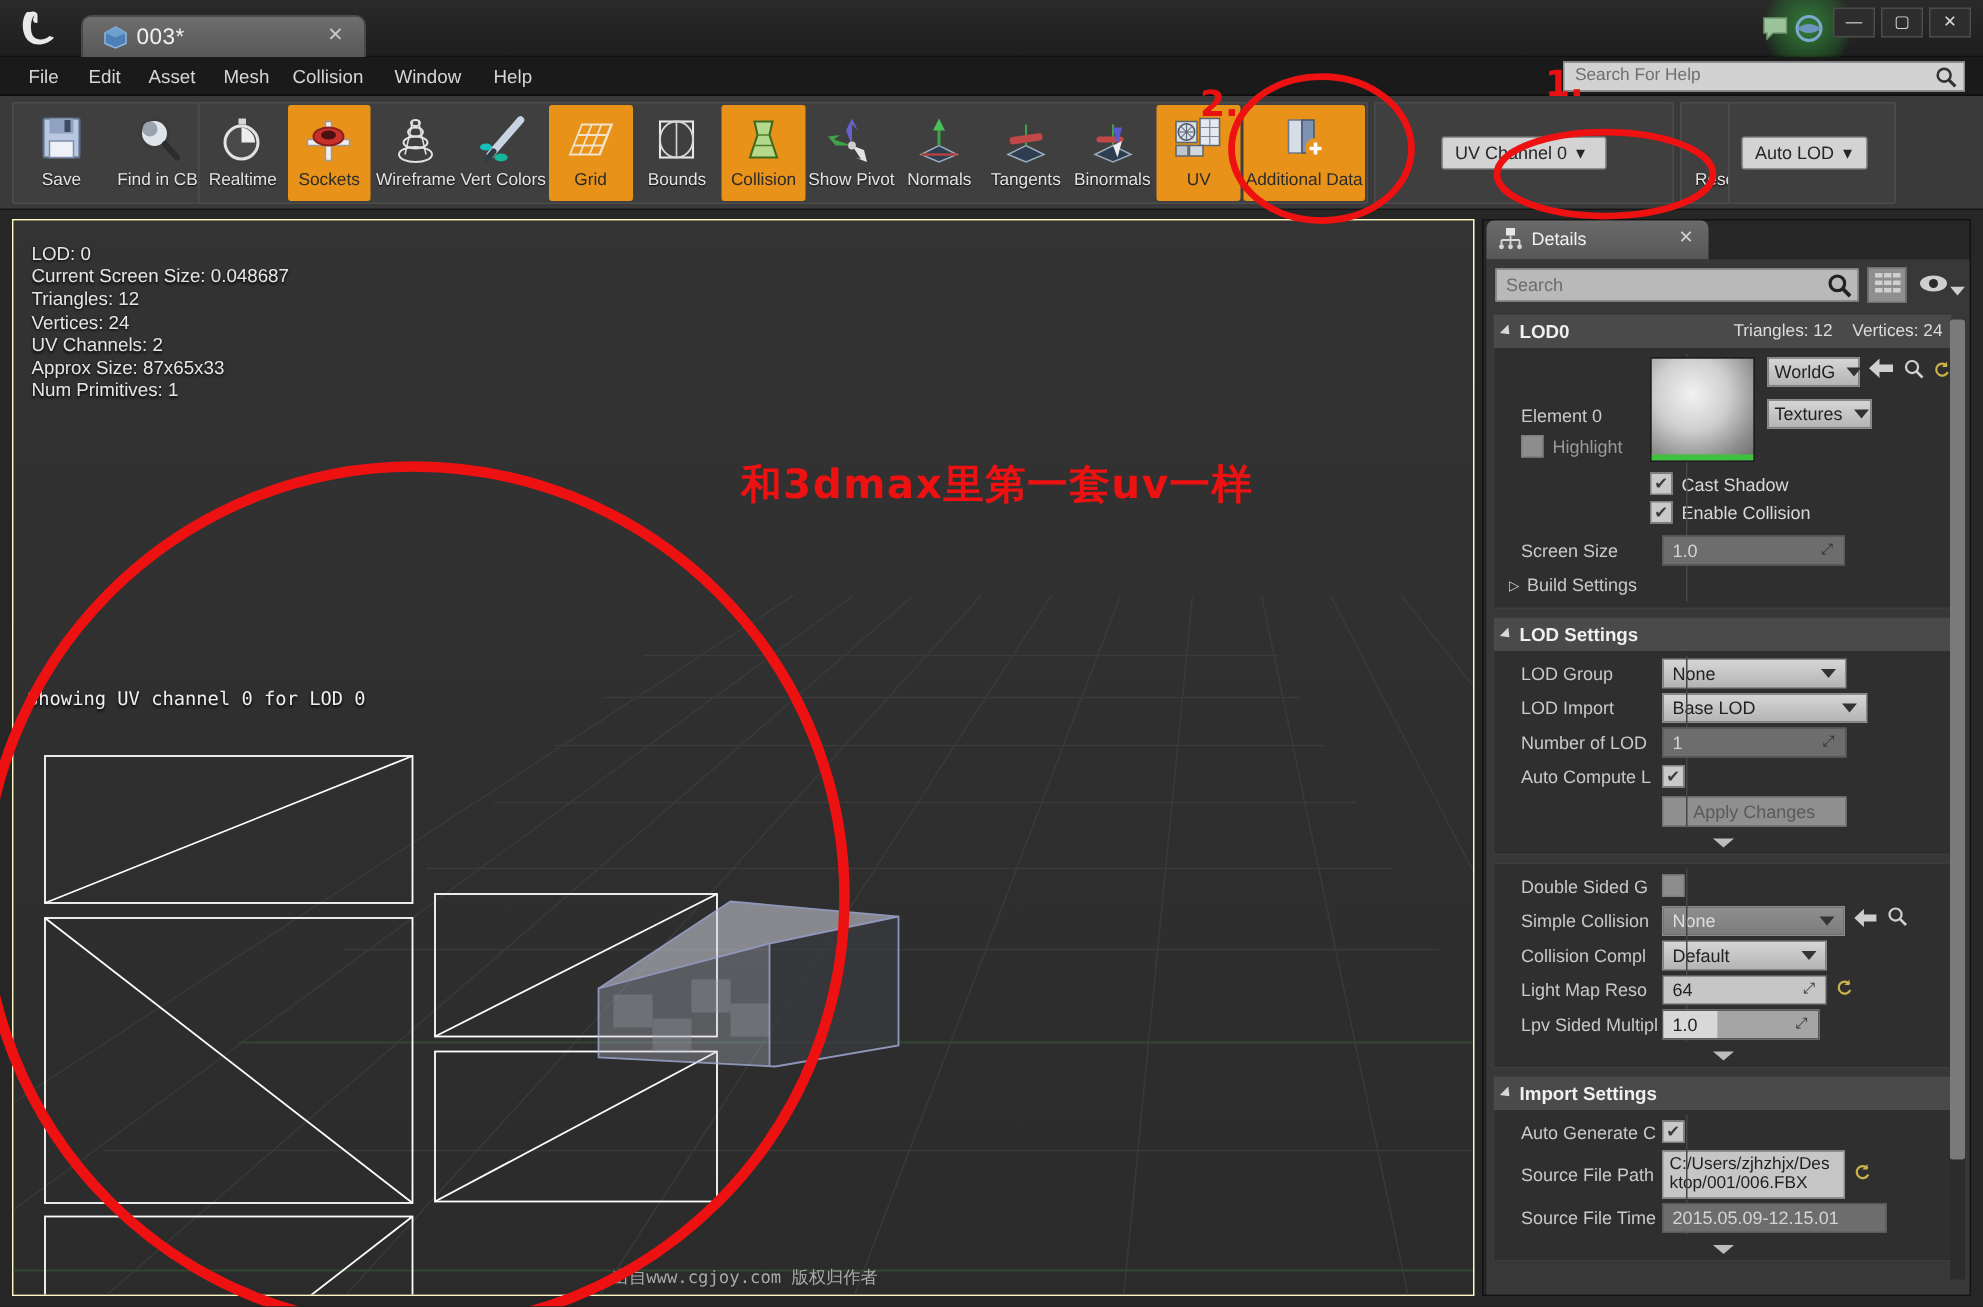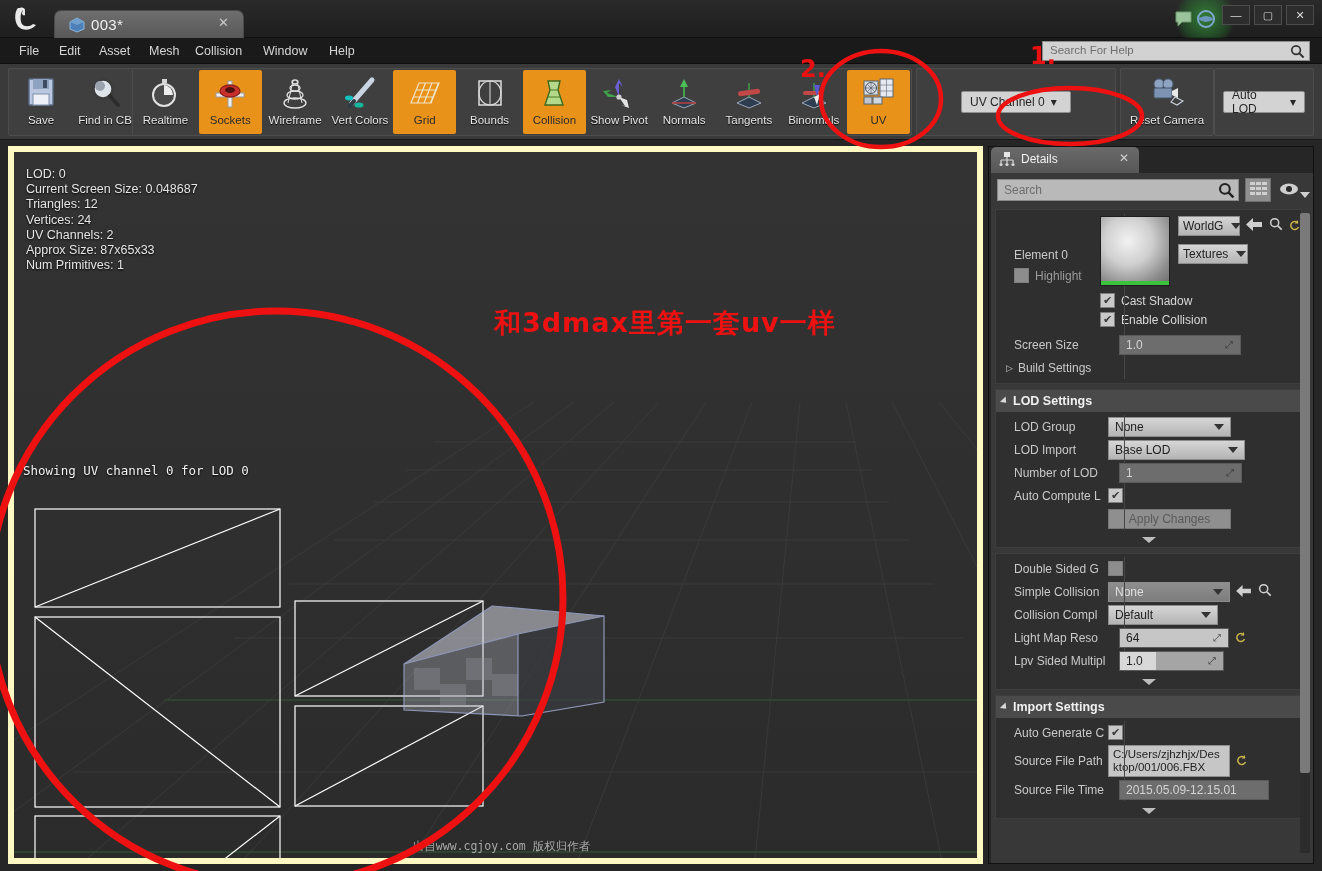--- a/index.html
+++ b/index.html
@@ -99,21 +99,21 @@
   .tb-btn.on .lbl { color:#2b2b2b; text-shadow:none; }
   .tb-combo {
     height:22px; background:#d3d3d3; border:1px solid #8f8f8f; border-radius:2px;
     display:flex; align-items:center; padding:0 8px; margin:0 8px;
     font-size:12px; color:#262626; cursor:pointer; gap:6px;
   }
 
   
   .viewport {
     position:absolute; left:8px; top:146px; width:975px; height:718px;
-    background:#2f2f2f; border:6px solid #fef9c3; overflow:hidden;
+    background:#2f2f2f; border:1px solid #fef9c3; overflow:hidden;
   }
   .vp-grid {
     position:absolute; left:0; top:0; width:100%; height:100%;
   }
   .vp-stats {
     position:absolute; left:12px; top:15px;
     font-size:12.5px; color:#e6e6e6; line-height:15.2px;
     font-family:"Liberation Sans", sans-serif;
     text-shadow:0 1px 2px #000;
   }
@@ -206,21 +206,21 @@
     border:1px solid #8c8c8c; display:flex; align-items:center;
     padding:0 6px; font-size:12px; color:#222; cursor:pointer; justify-content:space-between;
   }
   .dd .car {
     width:0;height:0;border-left:5px solid transparent;border-right:5px solid transparent;
     border-top:6px solid #333; margin-left:8px;
   }
   .num {
     height:20px; background:#6d6d6d; border:1px solid #5a5a5a;
     display:flex; align-items:center; padding:0 6px;
-    font-size:12px; color:#d4d4d4; position:relative;margin-left:11px;
+    font-size:12px; color:#d4d4d4; position:relative;
   }
   .num.light { background:#c6c6c6; color:#222; }
   .num .sp {
     position:absolute; right:4px; top:3px; width:11px; height:11px;
     color:#333; font-size:10px;
   }
   .chk {
     width:15px; height:15px; background:#c9c9c9; border:1px solid #7e7e7e;
     display:flex; align-items:center; justify-content:center;
     font-size:11px; color:#3a3a3a; cursor:pointer;
@@ -474,20 +474,31 @@
             <circle cx="12" cy="13" r="5.5" fill="none" stroke="#4a5361" stroke-width="1"></circle>
             <path d="M12 7.5 L12 18.5 M6.5 13 L17.5 13 M8 9 L16 17 M16 9 L8 17" stroke="#5b6573" stroke-width=".7"></path>
             <rect x="21" y="4" width="13" height="18" fill="#e6eaf0" stroke="#5b6573"></rect>
             <path d="M21 10 H34 M21 16 H34 M27.5 4 V22" stroke="#7d8797" stroke-width=".8"></path>
             <rect x="5" y="22" width="8" height="7" fill="#bfc6d0" stroke="#5b6573"></rect>
             <rect x="14" y="22" width="9" height="7" fill="#d2d8e0" stroke="#5b6573"></rect>
           </svg>
         </span>
         <span class="lbl">UV</span>
       </div>
+      <div class="tb-btn on" style="width:96px">
+        <span class="ico">
+          <svg width="40" height="36" viewBox="0 0 40 36">
+            <rect x="10" y="5" width="9" height="22" fill="#d6dde6" stroke="#6d7785"></rect>
+            <rect x="19" y="5" width="8" height="22" fill="#7d93b4" stroke="#49566a"></rect>
+            <circle cx="28" cy="24" r="7" fill="#e8921a"></circle>
+            <path d="M28 20 V28 M24 24 H32" stroke="#fff" stroke-width="2.4"></path>
+          </svg>
+        </span>
+        <span class="lbl">Additional Data</span>
+      </div>
     </div>
 
     <div class="tb-group" style="left:916px; width:200px; justify-content:center">
       <div class="tb-combo" style="width:110px">
         <span>UV Channel 0</span>
         <span>▾</span>
       </div>
     </div>
 
     <div class="tb-group" style="left:1120px; width:94px">
@@ -498,21 +509,21 @@
             <circle cx="21" cy="9" r="5" fill="#8ea4c2" stroke="#4f6078"></circle>
             <rect x="7" y="13" width="18" height="10" rx="1.5" fill="#7d93b4" stroke="#455468"></rect>
             <path d="M25 16 L31 13 L31 23 L25 20 Z" fill="#e8e8e8"></path>
             <path d="M28 22 L36 26 L30 30 L24 27 Z" fill="none" stroke="#c8d2de" stroke-width="1.1"></path>
           </svg>
         </span>
         <span class="lbl">Reset Camera</span>
       </div>
     </div>
 
-    <div class="tb-group" style="left:1214px; width:100px; ">
+    <div class="tb-group" style="left:1152px; width:112px; ">
       <div class="tb-combo" style="width:84px">
         <span>Auto LOD</span>
         <span>▾</span>
       </div>
     </div>
   </div>
 
   <div class="viewport">
     <svg class="vp-grid" width="975" height="718">
       <defs>
@@ -648,20 +659,28 @@
       </span>
       <span style="position:absolute;left:309px;top:12px">
         <svg width="10" height="7" viewBox="0 0 10 7">
             <path d="M0 0 L10 0 L5 6 Z" fill="#cfcfcf"></path>
           </svg>
       </span>
 
       <div class="det-scroll">
 
         <div class="sec">
+          <div class="sec-hdr">
+            <span class="tri"></span>
+            <span class="t">LOD0</span>
+            <span class="r">
+              <span>Triangles: 12</span>
+              <span>Vertices: 24</span>
+            </span>
+          </div>
           <div style="position:relative; padding:6px 0 4px 0">
             <div class="divider" style="top:4px; bottom:4px"></div>
             <div style="display:flex">
               <div style="width:128px; padding-left:18px; padding-top:32px">
                 <div style="font-size:12px;color:#c9c9c9">Element 0</div>
                 <div style="display:flex;align-items:center;gap:6px;margin-top:6px">
                   <span class="chk off"></span>
                   <span style="font-size:12px;color:#9a9a9a">Highlight</span>
                 </div>
               </div>

